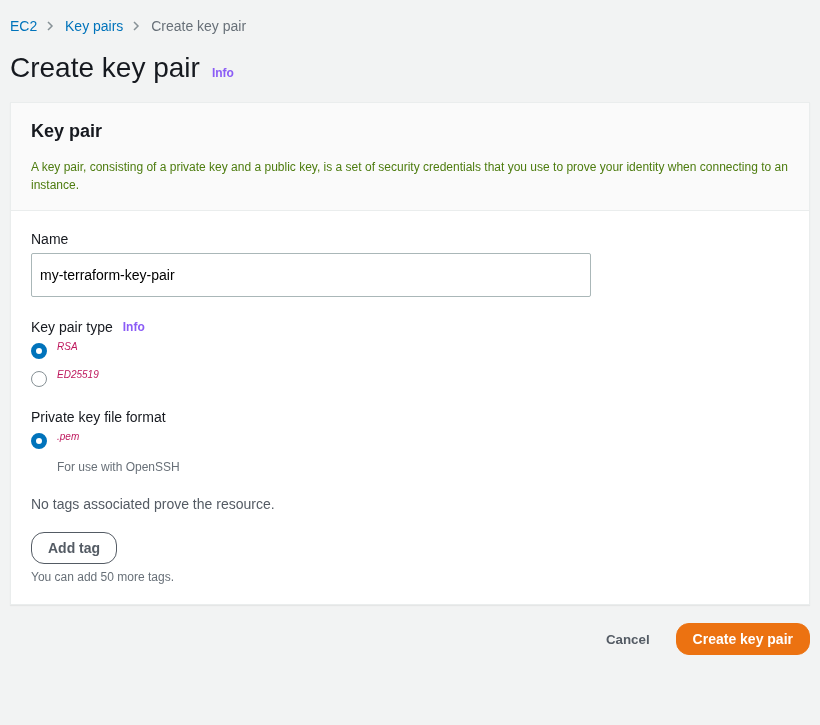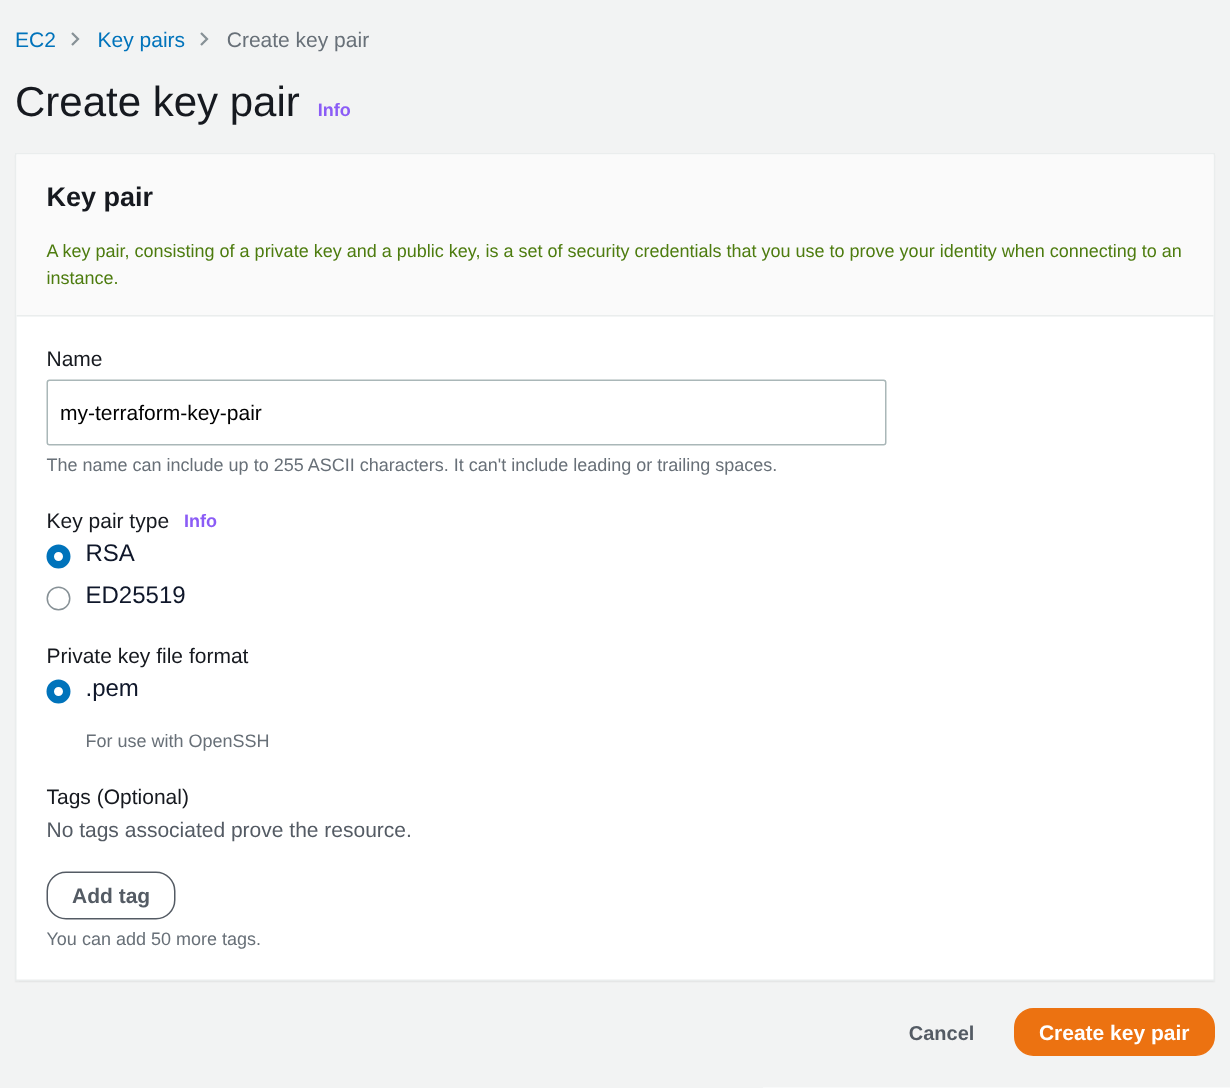--- a/index.html
+++ b/index.html
@@ -47,21 +47,21 @@
   .hint { color: #687078; font-size: 12px; margin-top: 6px; }
   .radio-group { display: flex; flex-direction: column; gap: 10px; margin-top: 4px;}
   .radio-row { display: flex; align-items: flex-start; gap: 10px; }
   .radio {
     width: 16px; height: 16px; border-radius: 50%;
     border: 1px solid #879196; display:inline-flex; align-items:center; justify-content:center;
     flex-shrink: 0; margin-top: 2px; cursor:pointer;
   }
   .radio.selected { border-color: #0073bb; border-width: 5px;}
   .radio-content { display:flex; flex-direction:column; }
-  .radio-label { font-size: 16px; color:#0f172a; }
+  .radio-label { font-size: 10px; color:#be185d;font-style:italic; }
   .radio-desc { font-size: 12px; color:#687078; margin-top:18px;}
   .tags-empty { color:#545b64; font-size:14px; margin-bottom: 20px; margin-top:2px;}
   .btn {
     display:inline-flex; align-items:center;
     padding: 6px 16px;
     font-size: 14px; font-weight:700;
     border-radius: 13px; cursor:pointer;
     border: 1px solid #545b64;
     background: #fff; color:#545b64;
     height: 32px;
@@ -101,21 +101,20 @@
 <div class="panel">
   <div class="panel-header">
     <h2>Key pair</h2>
     <div class="desc">A key pair, consisting of a private key and a public key, is a set of security credentials that you use to prove your identity when connecting to an instance.</div>
   </div>
   <div class="panel-body">
 
     <div class="field">
       <div class="field-label">Name</div>
       <input class="text-input" type="text" value="my-terraform-key-pair" style="">
-      <div class="hint">The name can include up to 255 ASCII characters. It can't include leading or trailing spaces.</div>
     </div>
 
     <div class="field">
       <div class="field-label">
         <span>Key pair type</span>
         <span class="info-link">Info</span>
       </div>
       <div class="radio-group">
         <div class="radio-row">
           <span class="radio selected"></span>
@@ -139,21 +138,20 @@
           <span class="radio selected"></span>
           <div class="radio-content">
             <span class="radio-label">.pem</span>
             <span class="radio-desc">For use with OpenSSH</span>
           </div>
         </div>
       </div>
     </div>
 
     <div class="field" style="margin-bottom:0">
-      <div class="field-label">Tags (Optional)</div>
       <div class="tags-empty">No tags associated prove the resource.</div>
       <button class="btn">Add tag</button>
       <div class="hint">You can add 50 more tags.</div>
     </div>
 
   </div>
 </div>
 
 <div class="footer-actions">
   <button class="btn-link">Cancel</button>

